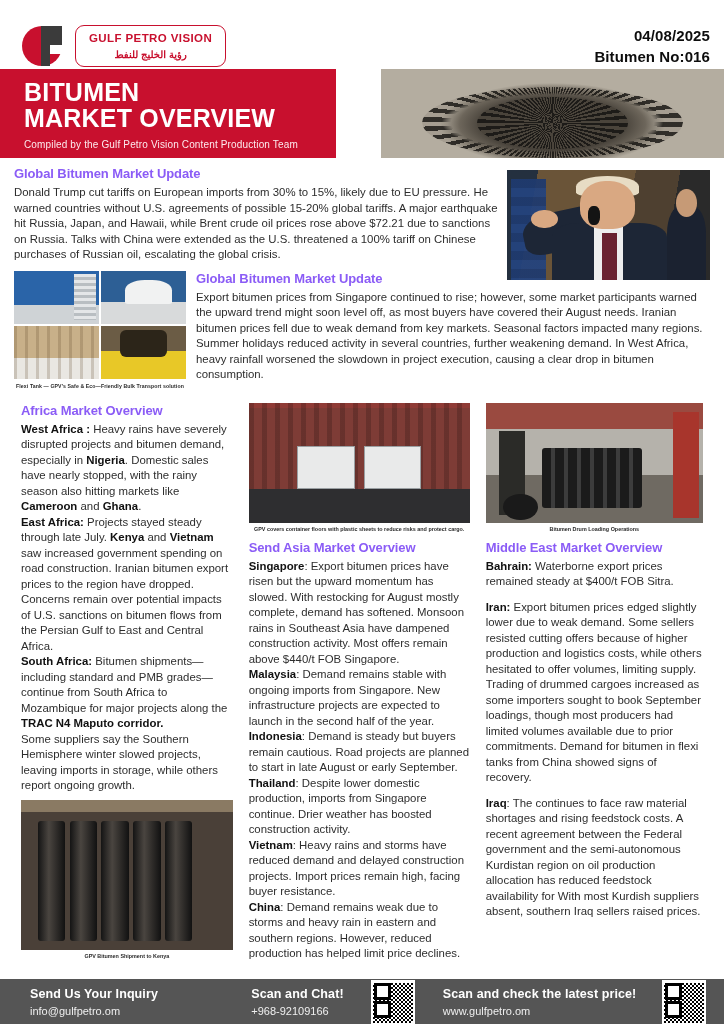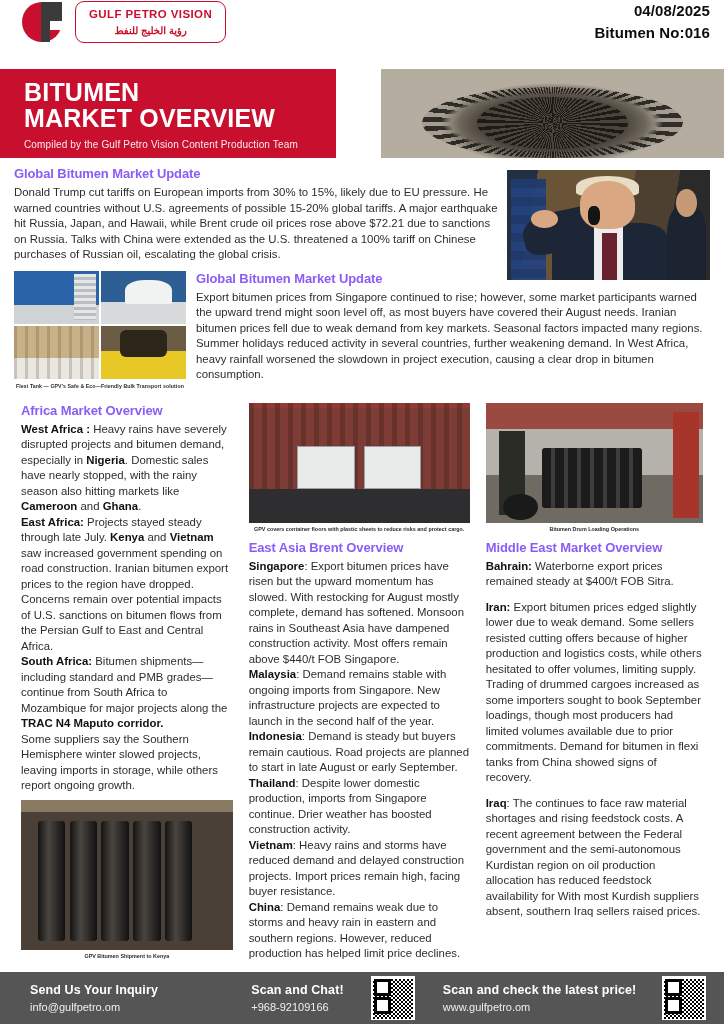--- a/index.html
+++ b/index.html
@@ -7,21 +7,21 @@
     width: 724px; height: 1024px;
     background: #ffffff;
     font-family: "Liberation Sans", sans-serif;
     overflow: hidden;
   }
   .page { position: relative; width: 724px; height: 1024px; background: #fff; }
 
   
   .topbar {
     position: absolute; left: 0; top: 0; width: 724px; height: 68px;
-    display: flex; align-items: flex-start; justify-content: space-between;
+    display: flex; align-items: flex-end; justify-content: space-between;
     padding: 0 14px 0 22px;
   }
   .logo-wrap { display: flex; align-items: center; gap: 9px; }
   .logo-mark { position: relative; width: 44px; height: 44px; }
   .logo-mark .circ {
     position: absolute; left: 0; top: 2px; width: 40px; height: 40px;
     border-radius: 50%; background: #c8102e;
   }
   .logo-mark .gsq {
     position: absolute; left: 19px; top: 2px; width: 21px; height: 19px;
@@ -161,21 +161,21 @@
   .forklift .door{position:absolute;right:2%;top:8%;width:12%;height:88%;background:#a8352c;}
   .kenya { background: linear-gradient(180deg,#8a7a63 0 8%, #4a4038 8% 100%); }
   .kenya .dr{position:absolute;top:14%;height:80%;width:13%;
     background:linear-gradient(90deg,#141414,#4a4540 40%,#111);border-radius:3px;}
   .kenya .d1{left:8%;} .kenya .d2{left:23%;} .kenya .d3{left:38%;}
   .kenya .d4{left:53%;} .kenya .d5{left:68%;}
   .capb { font-size: 5.4px; font-weight: bold; color: #2a2a2a; text-align: center; margin-top: 3px; }
 
   
   .footer {
-    position: absolute; left: 0; bottom: 0; width: 724px; height: 52px;
+    position: absolute; left: 0; bottom: 0; width: 724px; height: 45px;
     background: #555555; color: #fff;
     display: flex; align-items: center;
   }
   .f-block { display: flex; flex-direction: column; justify-content: center; }
   .f-title { font-size: 12.5px; font-weight: bold; letter-spacing: .1px; }
   .f-sub { font-size: 11px; color: #efefef; margin-top: 4px; }
   .f1 { margin-left: 30px; width: 200px; }
   .f2 { margin-left: 22px; width: 120px; }
   .f3 { margin-left: 28px; width: 220px; }
   .qr { width: 44px; height: 44px; background: #fff; padding: 2px; flex: none; }
@@ -288,21 +288,21 @@
         </div>
         <div class="capb">GPV Bitumen Shipment to Kenya</div>
       </div>
 
       <div class="col col-b">
         <div class="imgbox cargo" style="height:120px;">
           <div class="ibc1"></div>
             <div class="ibc2"></div>
         </div>
         <div class="capb" style="margin-bottom:8px;">GPV covers container floors with plastic sheets to reduce risks and protect cargo.</div>
-        <h2 class="sect">East Asia Brent Overview</h2>
+        <h2 class="sect">Send Asia Market Overview</h2>
         <div class="body">
           <p><b>Singapore</b><span>: Export bitumen prices have risen but the upward momentum has slowed. With restocking for August mostly complete, demand has softened. Monsoon rains in Southeast Asia have dampened construction activity. Most offers remain above $440/t FOB Singapore.</span></p>
           <p><b>Malaysia</b><span>: Demand remains stable with ongoing imports from Singapore. New infrastructure projects are expected to launch in the second half of the year.</span></p>
           <p><b>Indonesia</b><span>: Demand is steady but buyers remain cautious. Road projects are planned to start in late August or early September.</span></p>
           <p><b>Thailand</b><span>: Despite lower domestic production, imports from Singapore continue. Drier weather has boosted construction activity.</span></p>
           <p><b>Vietnam</b><span>: Heavy rains and storms have reduced demand and delayed construction projects. Import prices remain high, facing buyer resistance.</span></p>
           <p><b>China</b><span>: Demand remains weak due to storms and heavy rain in eastern and southern regions. However, reduced production has helped limit price declines.</span></p>
         </div>
       </div>
 

